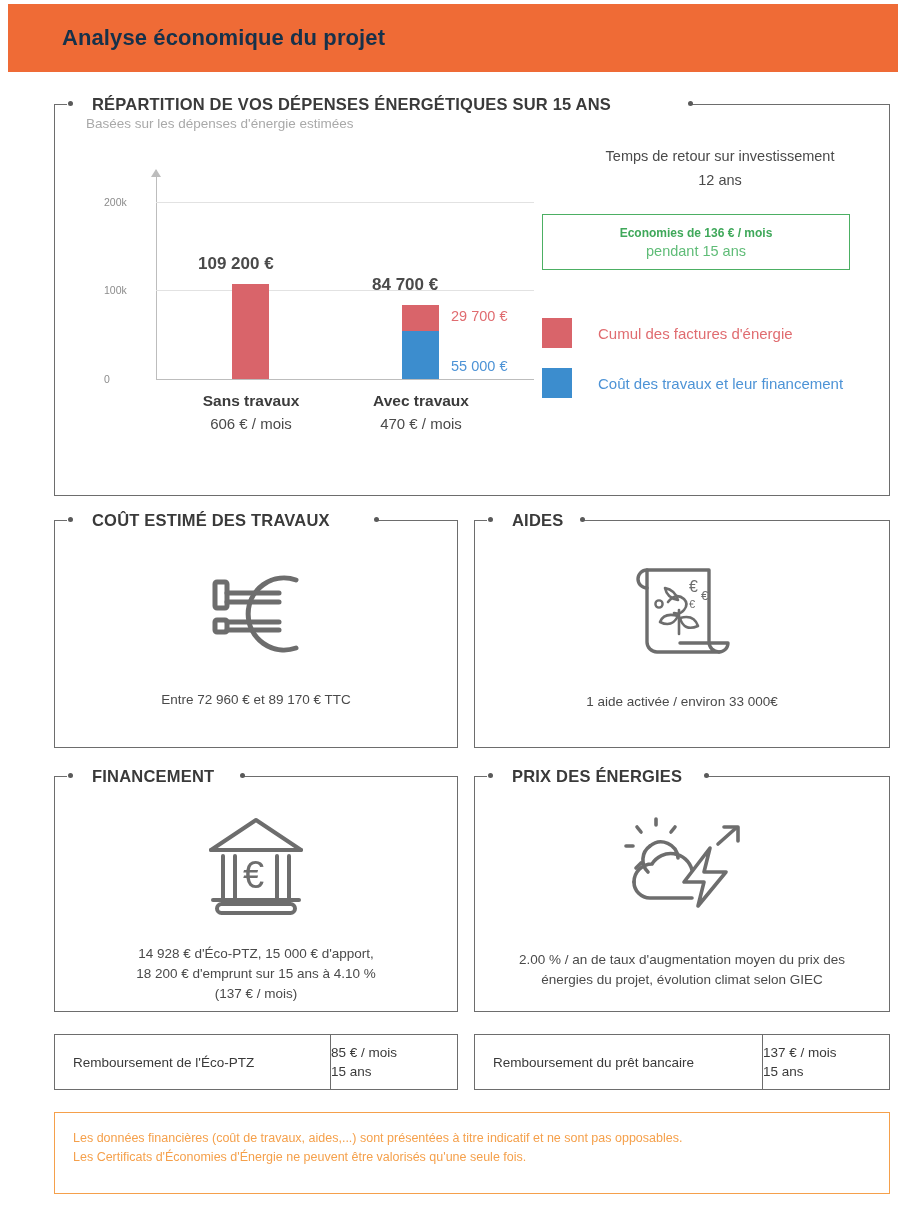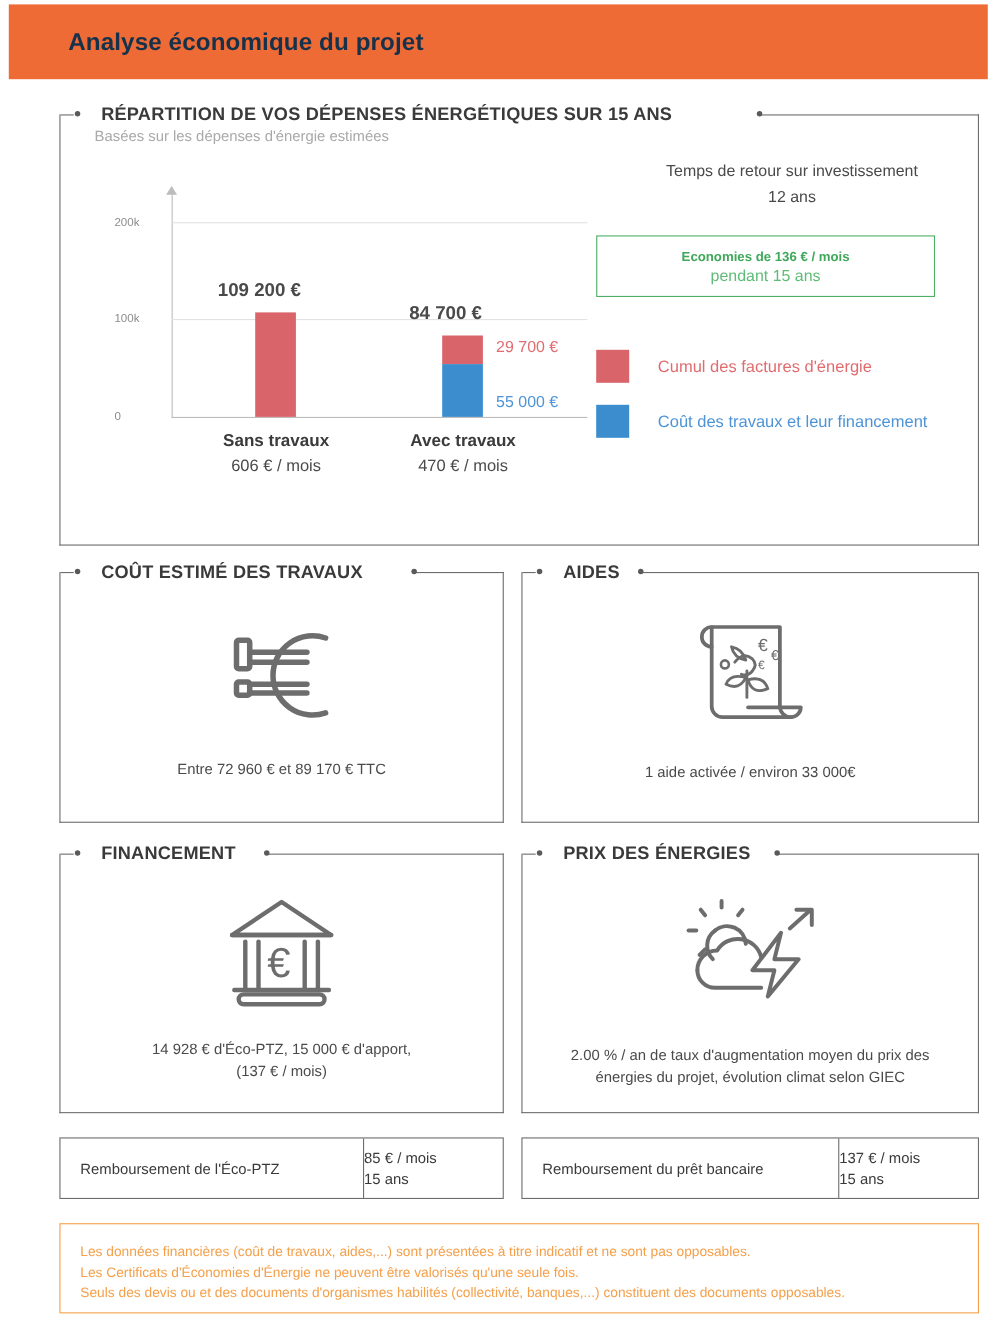--- a/index.html
+++ b/index.html
@@ -382,20 +382,21 @@
         <path d="M34 44 V86"></path>
         <path d="M76 44 V86"></path>
         <path d="M88 44 V86"></path>
         <path d="M12 88 H98"></path>
         <rect x="16" y="92" width="78" height="9" rx="4.5"></rect>
         <text x="42" y="76" font-family="Liberation Sans, sans-serif" font-size="38" fill="#6d6d6d" stroke="none">€</text>
       </svg>
     </div>
     <div class="panel-caption" style="top:180px;">
       <div>14 928 € d'Éco-PTZ, 15 000 € d'apport,</div>
+      <div>18 200 € d'emprunt sur 15 ans à 4.10 %</div>
       <div>(137 € / mois)</div>
     </div>
   </div>
 
   <div class="panel" style="left:474px; top:764px; width:416px; height:248px;">
     <div class="frame"></div>
     <div class="dot-left" style="left:14px;"></div>
     <div class="topline-right" style="left:232px; width:184px;"></div>
     <div class="dot-right" style="left:230px;"></div>
     <div class="panel-title">PRIX DES ÉNERGIES</div>
@@ -434,16 +435,15 @@
     <div class="remb-label">Remboursement du prêt bancaire</div>
     <div class="remb-value">
       <span>137 € / mois</span>
       <span>15 ans</span>
     </div>
   </div>
 
   <div class="disclaimer">
     <div>Les données financières (coût de travaux, aides,...) sont présentées à titre indicatif et ne sont pas opposables.</div>
     <div>Les Certificats d'Économies d'Énergie ne peuvent être valorisés qu'une seule fois.</div>
-    <div>Seuls des devis ou et des documents d'organismes habilités (collectivité, banques,...) constituent des documents opposables.</div>
   </div>
 
 </div>
 
 </body></html>

